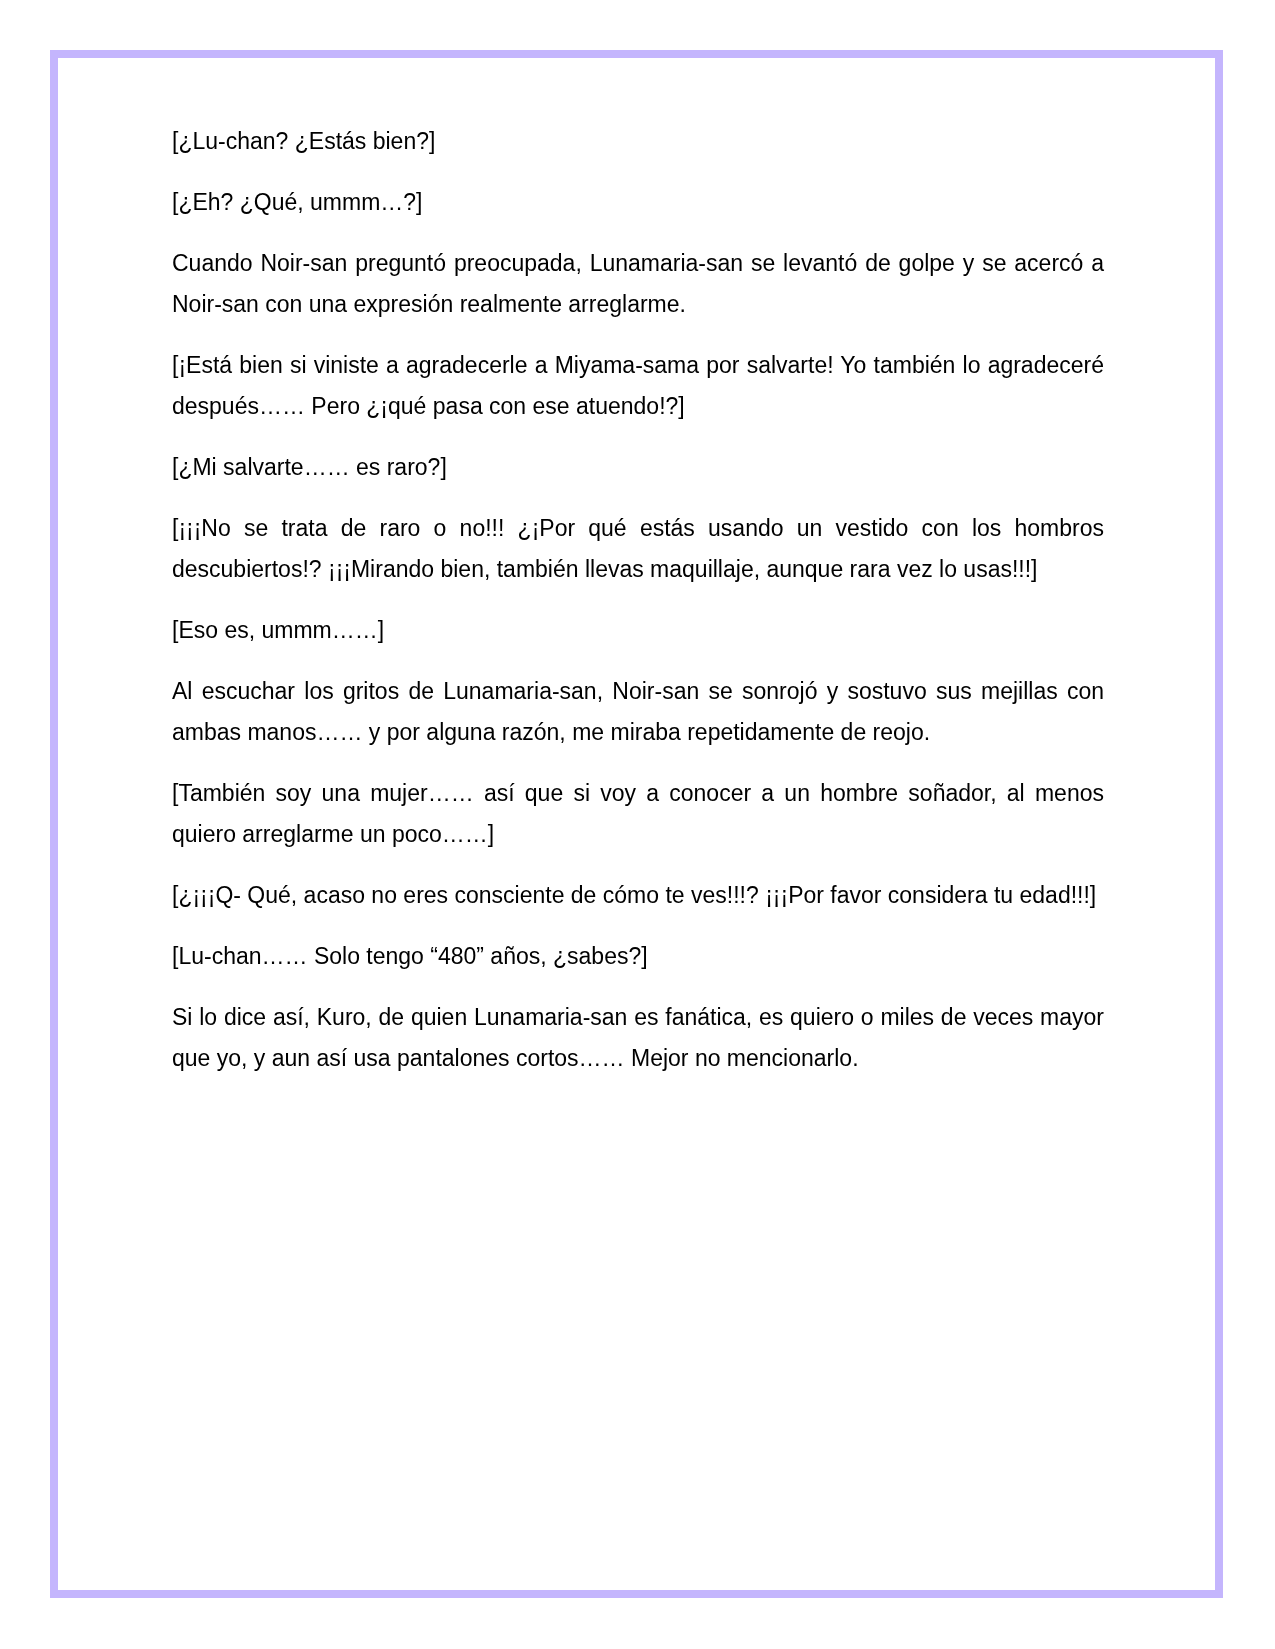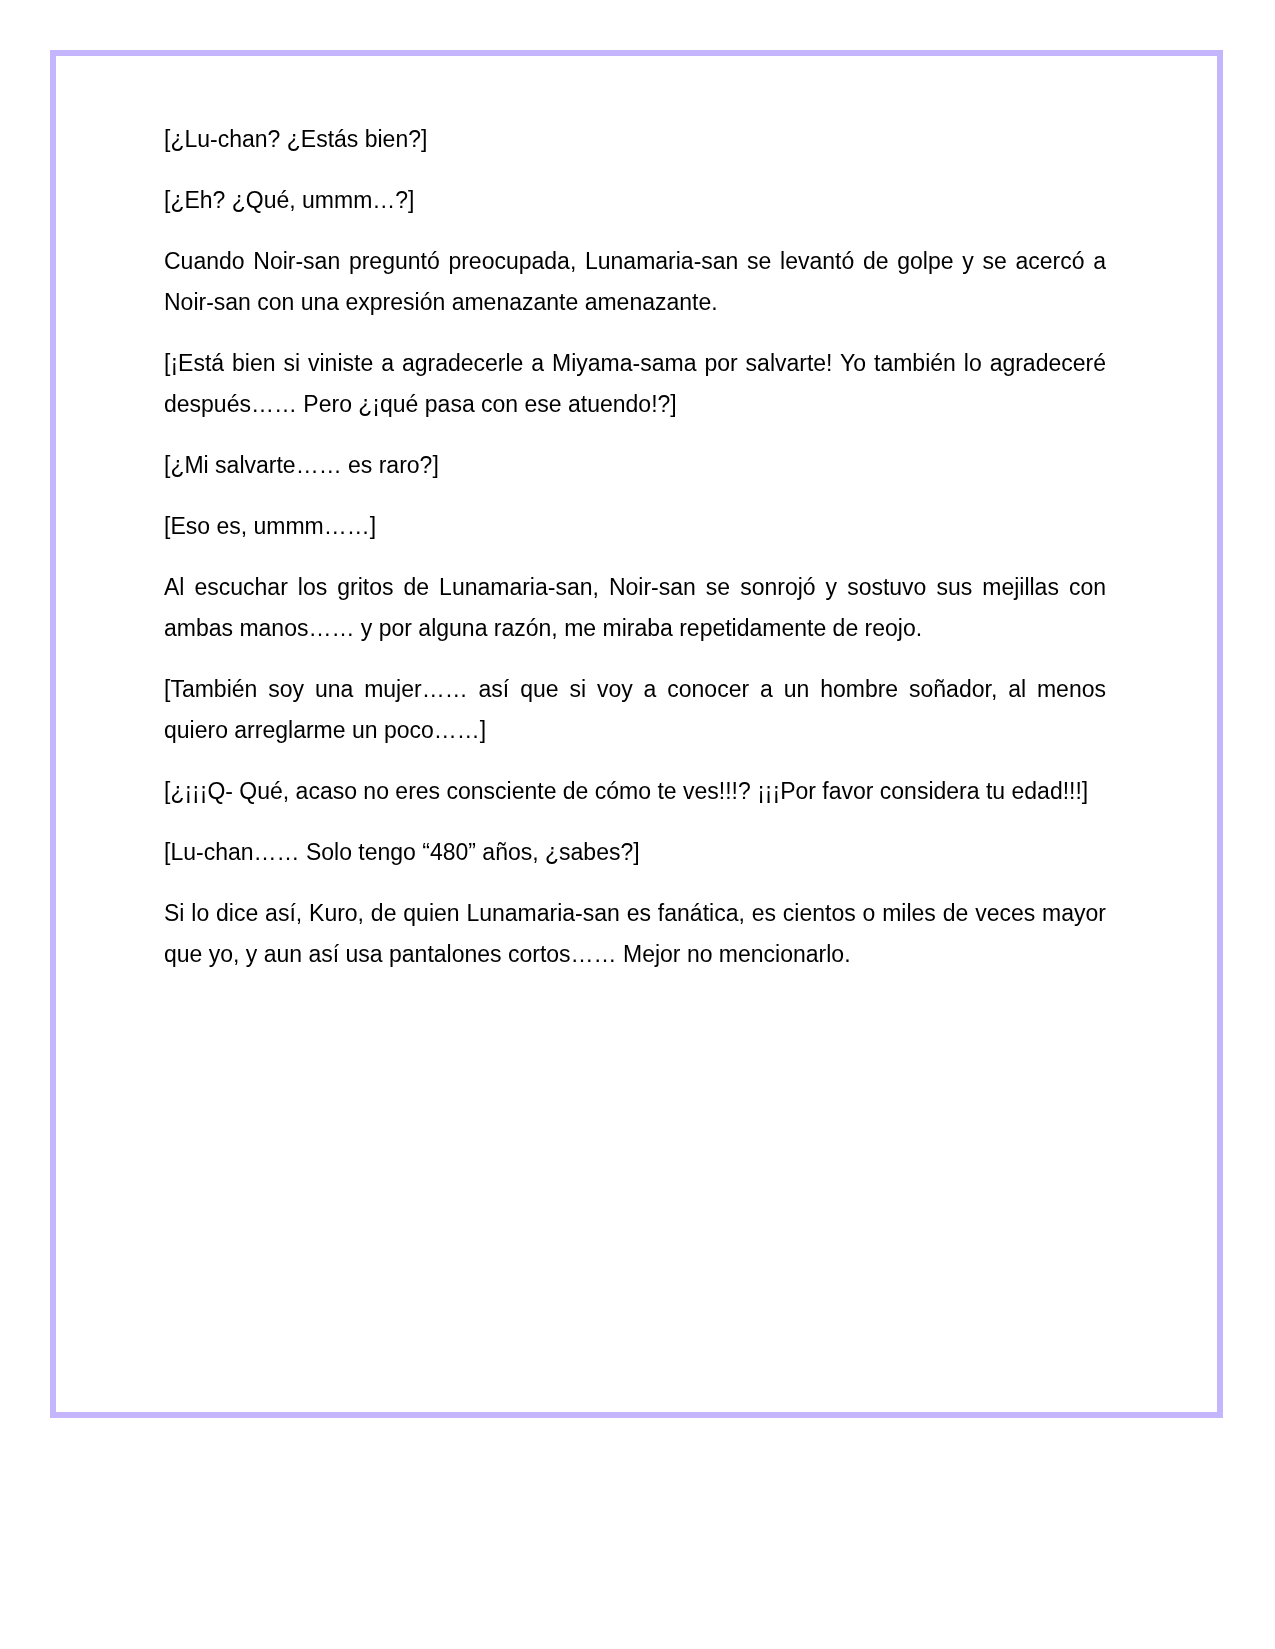--- a/index.html
+++ b/index.html
@@ -11,24 +11,25 @@
     width: 1275px;
     height: 1649px;
     position: relative;
     font-family: "Liberation Sans", sans-serif;
   }
   .frame {
     position: absolute;
     left: 50px;
     top: 50px;
     width: 1173px;
-    height: 1368px;
+    height: 1548px;
     box-sizing: border-box;
-    border: 6px solid #c4b5fd;
+    border: 8px solid #c4b5fd;
     background: #ffffff;
+    padding-left: 6px;
   }
   .content {
     box-sizing: border-box;
     width: 100%;
     height: 100%;
     padding: 63px 111px 0 108px;
     overflow: hidden;
   }
   .para {
     margin: 0 0 20px 0;
@@ -39,23 +40,24 @@
     word-spacing: normal;
   }
 </style>
 </head>
 <body>
 
 <div class="frame">
   <div class="content">
     <p class="para">[¿Lu-chan? ¿Estás bien?]</p>
     <p class="para">[¿Eh? ¿Qué, ummm…?]</p>
-    <p class="para">Cuando Noir-san preguntó preocupada, Lunamaria-san se levantó de golpe y se acercó a Noir-san con una expresión amenazante amenazante.</p>
+    <p class="para">Cuando Noir-san preguntó preocupada, Lunamaria-san se levantó de golpe y se acercó a Noir-san con una expresión realmente arreglarme.</p>
     <p class="para">[¡Está bien si viniste a agradecerle a Miyama-sama por salvarte! Yo también lo agradeceré después…… Pero ¿¡qué pasa con ese atuendo!?]</p>
     <p class="para">[¿Mi salvarte…… es raro?]</p>
+    <p class="para">[¡¡¡No se trata de raro o no!!! ¿¡Por qué estás usando un vestido con los hombros descubiertos!? ¡¡¡Mirando bien, también llevas maquillaje, aunque rara vez lo usas!!!]</p>
     <p class="para">[Eso es, ummm……]</p>
     <p class="para">Al escuchar los gritos de Lunamaria-san, Noir-san se sonrojó y sostuvo sus mejillas con ambas manos…… y por alguna razón, me miraba repetidamente de reojo.</p>
     <p class="para">[También soy una mujer…… así que si voy a conocer a un hombre soñador, al menos quiero arreglarme un poco……]</p>
     <p class="para">[¿¡¡¡Q- Qué, acaso no eres consciente de cómo te ves!!!? ¡¡¡Por favor considera tu edad!!!]</p>
     <p class="para">[Lu-chan…… Solo tengo “480” años, ¿sabes?]</p>
-    <p class="para">Si lo dice así, Kuro, de quien Lunamaria-san es fanática, es cientos o miles de veces mayor que yo, y aun así usa pantalones cortos…… Mejor no mencionarlo.</p>
+    <p class="para">Si lo dice así, Kuro, de quien Lunamaria-san es fanática, es quiero o miles de veces mayor que yo, y aun así usa pantalones cortos…… Mejor no mencionarlo.</p>
   </div>
 </div>
 
 </body></html>

